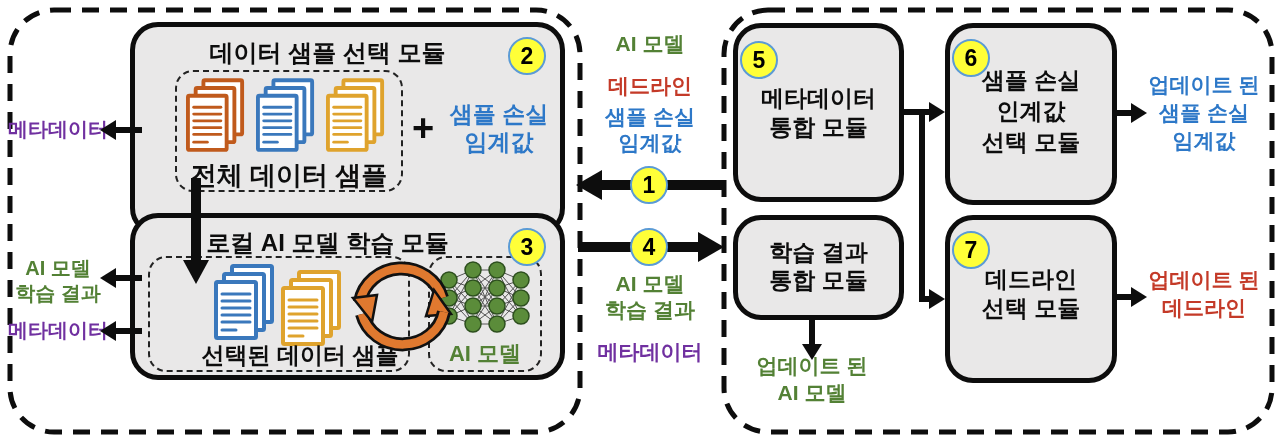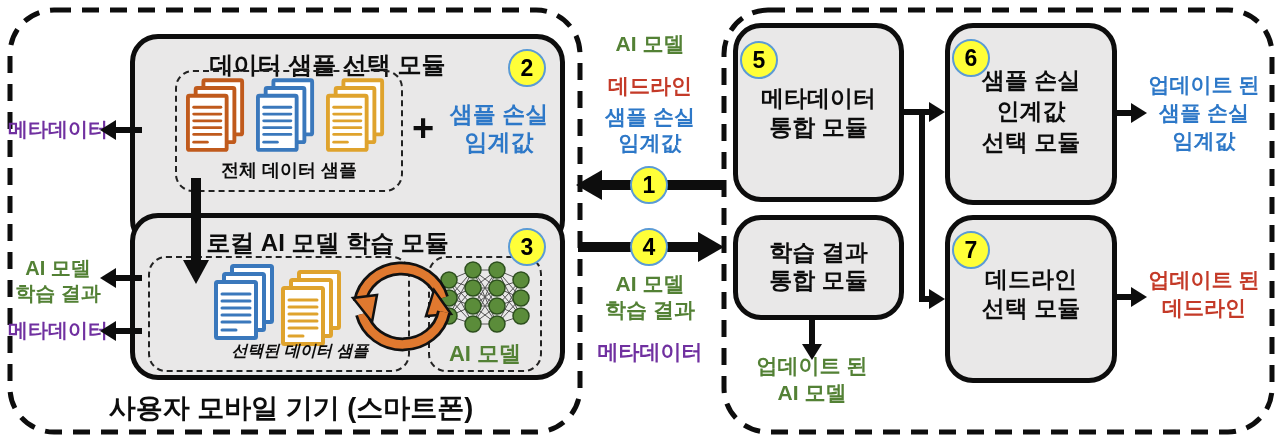--- a/index.html
+++ b/index.html
@@ -47,21 +47,21 @@
   </div>
   <div>
     <div class="line" style="left:116px;top:275px;width:26px;height:6px;"></div>
     <div class="tri" style="left:100px;top:268px;border-right:16px solid #0d0d0d;border-top:10px solid transparent;border-bottom:10px solid transparent;"></div>
   </div>
   <div>
     <div class="line" style="left:116px;top:328px;width:26px;height:6px;"></div>
     <div class="tri" style="left:100px;top:321px;border-right:16px solid #0d0d0d;border-top:10px solid transparent;border-bottom:10px solid transparent;"></div>
   </div>
 
-  <div class="box" style="left:130px;top:34px;width:435px;height:214px;">
+  <div class="box" style="left:130px;top:22px;width:435px;height:214px;">
     <div class="abs t ctr" style="left:0;right:40px;top:11px;font-size:24px;">데이터 샘플 선택 모듈</div>
     <div class="badge" style="right:14px;top:10px;">2</div>
   </div>
   <div class="dashedbox" style="left:175px;top:70px;width:228px;height:122px;"></div>
 
   <svg class="abs docstack st-orange" style="left:186px;top:77px;" width="60" height="80" viewBox="0 0 62 80">
     <rect x="18" y="2" width="40" height="56" rx="1.5"></rect>
       <rect x="10" y="10" width="40" height="56" rx="1.5"></rect>
       <rect x="2" y="18" width="40" height="56" rx="1.5"></rect>
     <line x1="8" y1="30" x2="36" y2="30"></line>
@@ -86,21 +86,21 @@
     <rect x="18" y="2" width="40" height="56" rx="1.5"></rect>
       <rect x="10" y="10" width="40" height="56" rx="1.5"></rect>
       <rect x="2" y="18" width="40" height="56" rx="1.5"></rect>
     <line x1="8" y1="30" x2="36" y2="30"></line>
       <line x1="8" y1="37" x2="36" y2="37"></line>
       <line x1="8" y1="44" x2="36" y2="44"></line>
     <line x1="8" y1="51" x2="36" y2="51"></line>
       <line x1="8" y1="58" x2="36" y2="58"></line>
       <line x1="8" y1="66" x2="22" y2="66"></line>
   </svg>
-  <div class="abs t ctr" style="left:178px;top:159px;width:222px;font-size:18px;z-index:3;">전체 데이터 샘플</div>
+  <div class="abs t ctr" style="left:178px;top:159px;width:222px;font-size:26px;z-index:3;">전체 데이터 샘플</div>
 
   <div class="abs t ctr" style="left:406px;top:105px;width:34px;font-size:38px;">+</div>
   <div class="abs t ctr ml blue" style="left:438px;top:100px;width:122px;font-size:23px;line-height:28px;">샘플 손실
 임계값</div>
 
   <div>
     <div class="line" style="left:191px;top:178px;width:10px;height:84px;z-index:4;"></div>
     <div class="tri" style="left:183px;top:260px;border-top:24px solid #0d0d0d;border-left:13px solid transparent;border-right:13px solid transparent;z-index:4;"></div>
   </div>
 
@@ -126,21 +126,21 @@
     <rect x="18" y="2" width="40" height="56" rx="1.5"></rect>
       <rect x="10" y="10" width="40" height="56" rx="1.5"></rect>
       <rect x="2" y="18" width="40" height="56" rx="1.5"></rect>
     <line x1="8" y1="30" x2="36" y2="30"></line>
       <line x1="8" y1="37" x2="36" y2="37"></line>
       <line x1="8" y1="44" x2="36" y2="44"></line>
     <line x1="8" y1="51" x2="36" y2="51"></line>
       <line x1="8" y1="58" x2="36" y2="58"></line>
       <line x1="8" y1="66" x2="22" y2="66"></line>
   </svg>
-  <div class="abs t ctr" style="left:170px;top:341px;width:260px;font-size:16px;z-index:3;font-style:italic;">선택된 데이터 샘플</div>
+  <div class="abs t ctr" style="left:170px;top:341px;width:260px;font-size:23px;z-index:3;">선택된 데이터 샘플</div>
 
   <svg class="abs" style="left:346px;top:250px;z-index:3;" width="112" height="112" viewBox="0 0 112 112">
     <path d="M14 52 A42 40 0 0 1 96 48" fill="none" stroke="#111" stroke-width="14"></path>
     <path d="M14 52 A42 40 0 0 1 96 48" fill="none" stroke="#E0792F" stroke-width="8.5"></path>
     <polygon points="88,40 105,64 80,66" fill="#E0792F" stroke="#111" stroke-width="2.5"></polygon>
     <path d="M98 62 A42 40 0 0 1 16 64" fill="none" stroke="#111" stroke-width="14"></path>
     <path d="M98 62 A42 40 0 0 1 16 64" fill="none" stroke="#E0792F" stroke-width="8.5"></path>
     <polygon points="26,72 7,48 31,45" fill="#E0792F" stroke="#111" stroke-width="2.5"></polygon>
   </svg>
 
@@ -195,21 +195,20 @@
       <circle cx="57" cy="12" r="8" fill="#5b8c3a" stroke="#2d4f1e" stroke-width="1.5"></circle>
       <circle cx="57" cy="30" r="8" fill="#5b8c3a" stroke="#2d4f1e" stroke-width="1.5"></circle>
       <circle cx="57" cy="48" r="8" fill="#5b8c3a" stroke="#2d4f1e" stroke-width="1.5"></circle>
       <circle cx="57" cy="66" r="8" fill="#5b8c3a" stroke="#2d4f1e" stroke-width="1.5"></circle>
       <circle cx="81" cy="22" r="8" fill="#5b8c3a" stroke="#2d4f1e" stroke-width="1.5"></circle>
       <circle cx="81" cy="40" r="8" fill="#5b8c3a" stroke="#2d4f1e" stroke-width="1.5"></circle>
       <circle cx="81" cy="58" r="8" fill="#5b8c3a" stroke="#2d4f1e" stroke-width="1.5"></circle>
     </svg>
   <div class="abs t ctr green" style="left:428px;top:340px;width:114px;font-size:22px;z-index:3;">AI 모델</div>
 
-  <div class="abs t ctr" style="left:108px;top:392px;width:366px;font-size:27px;">사용자 모바일 기기 (스마트폰)</div>
 
   <div class="abs t ctr green" style="left:582px;top:31px;width:136px;font-size:21px;">AI 모델</div>
   <div class="abs t ctr red" style="left:582px;top:73px;width:136px;font-size:21px;">데드라인</div>
   <div class="abs t ctr ml blue" style="left:582px;top:104px;width:136px;font-size:21px;line-height:26px;">샘플 손실
 임계값</div>
 
   <div>
     <div class="line" style="left:600px;top:180px;width:122px;height:10px;"></div>
     <div class="tri" style="left:576px;top:170px;border-right:26px solid #0d0d0d;border-top:15px solid transparent;border-bottom:15px solid transparent;"></div>
   </div>

